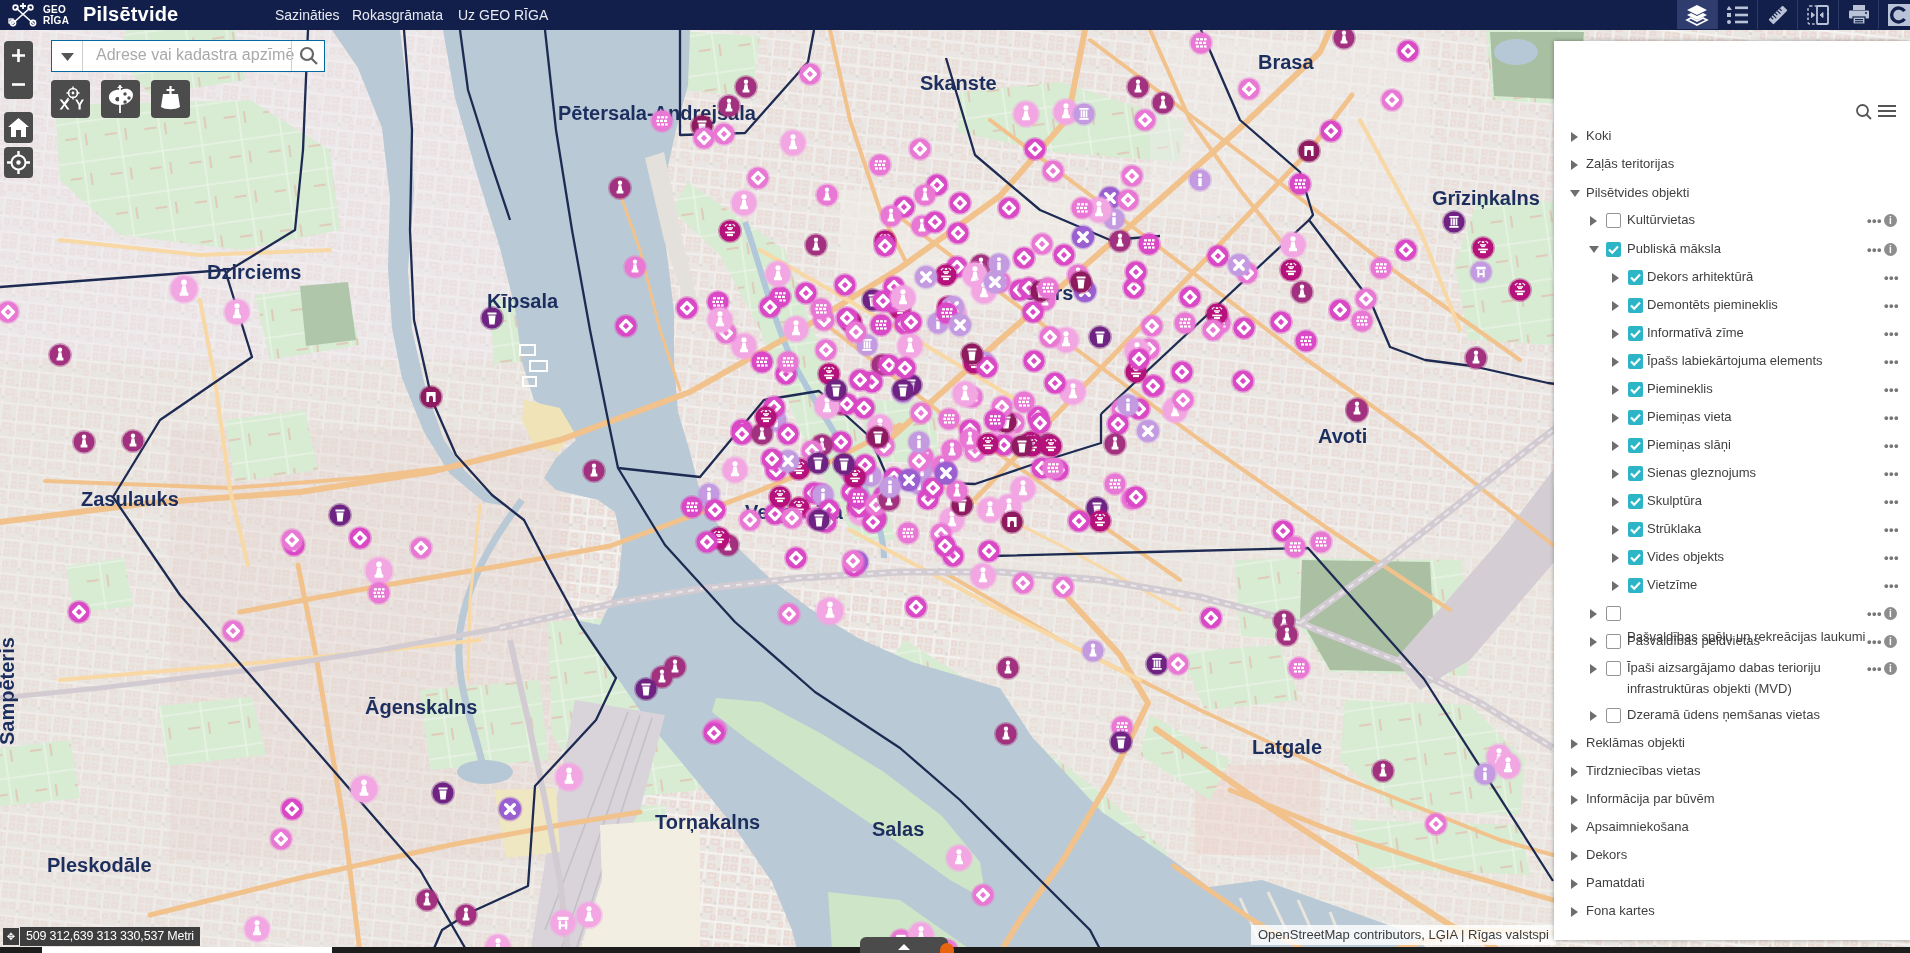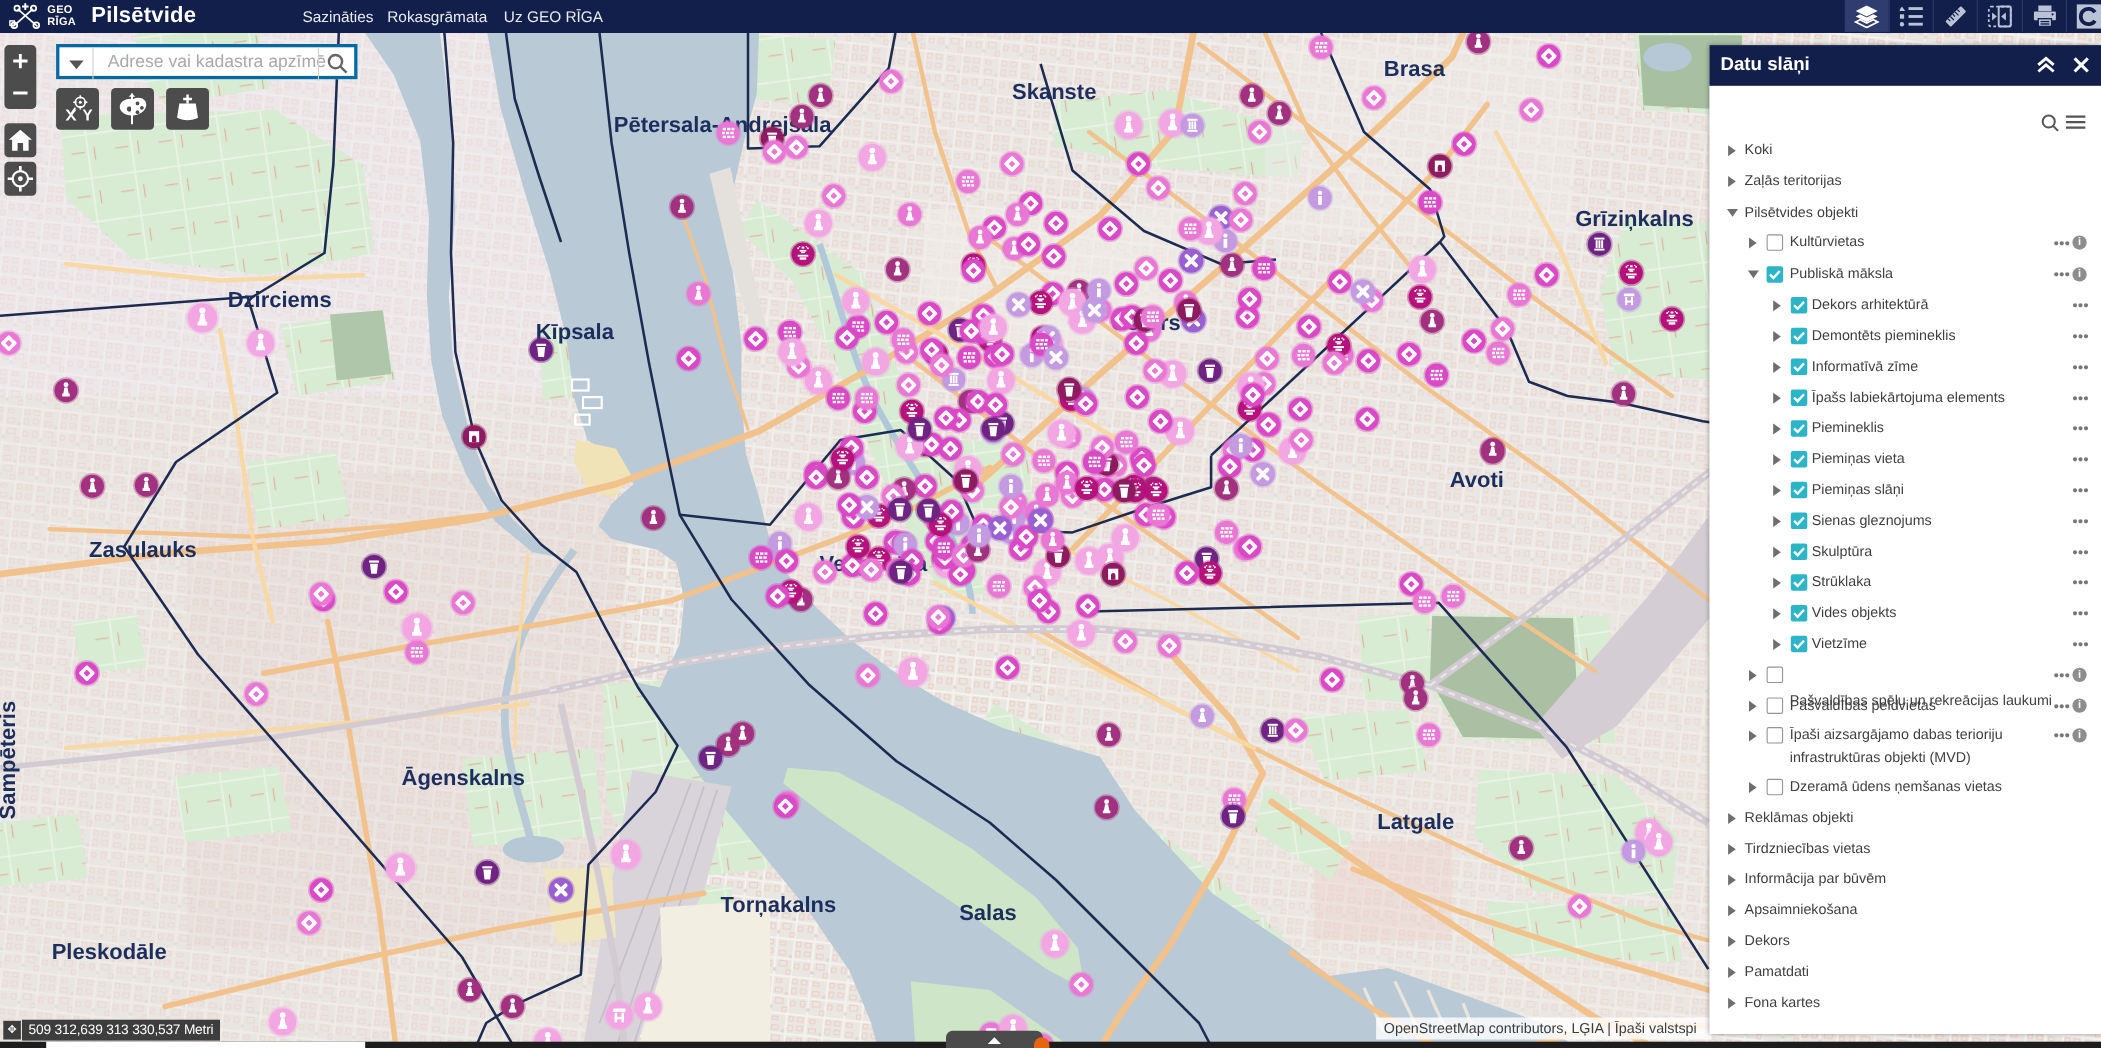--- a/index.html
+++ b/index.html
@@ -1488,21 +1488,21 @@
 </div>
 <div class="ctrl" style="left:4px;top:147px;width:29px;height:31px">
  <svg width="29" height="31" viewBox="0 0 29 31">
       <g stroke="#fff" fill="none">
         <circle cx="14.5" cy="15.5" r="7" stroke-width="2"></circle>
         <circle cx="14.5" cy="15.5" r="2.2" fill="#fff" stroke="none"></circle>
         <path d="M14.5 4 v5 M14.5 22 v5 M3 15.5 h5 M21 15.5 h5" stroke-width="2.4"></path>
       </g>
     </svg>
 </div>
-<div style="position:absolute;left:51px;top:40px;width:274px;height:32px;background:#fff;border:3px solid #0369a1;z-index:30">
+<div style="position:absolute;left:51px;top:40px;width:274px;height:32px;background:#fff;border:1px solid #0369a1;z-index:30">
  <div style="position:absolute;left:0;top:0;width:31px;height:30px;border-right:1px solid #cfcfcf">
   <svg width="31" height="30">
         <path d="M9 12 l6.5 8 6.5-8 z" fill="#555"></path>
       </svg>
  </div>
  <div style="position:absolute;left:44px;top:5px;font-size:16px;color:#a9a9a9;width:198px;overflow:hidden;white-space:nowrap">Adrese vai kadastra apzīmē</div>
  <div style="position:absolute;right:0;top:0;width:33px;height:30px;border-left:1px solid #cfcfcf">
   <svg width="33" height="30">
         <g fill="none" stroke="#666" stroke-width="2.2">
           <circle cx="15" cy="13" r="6"></circle>
@@ -1537,32 +1537,20 @@
 </div>
 <div class="ctrl" style="left:151px;top:80px;width:39px;height:38px">
  <svg width="39" height="38" viewBox="0 0 39 38">
       <g fill="#fff">
         <path d="M12 14 L27 14 L29 27 C24 30 15 30 10 27 Z"></path>
         <path d="M19.5 6 v8 M15.5 10 h8" stroke="#fff" stroke-width="2.2"></path>
       </g>
     </svg>
 </div>
 <div id="panel">
-<div id="phead">
-      <div class="t">Datu slāņi</div>
-<svg style="position:absolute;left:296px;top:9px" width="20" height="18" viewBox="0 0 20 18">
-        <g fill="none" stroke="#fff" stroke-width="2.6">
-          <path d="M3 9 L10 3 L17 9"></path>
-          <path d="M3 15 L10 9 L17 15"></path>
-        </g>
-      </svg>
-<svg style="position:absolute;left:330px;top:10px" width="16" height="16" viewBox="0 0 16 16">
-        <path d="M2 2 L14 14 M2 14 L14 2" stroke="#fff" stroke-width="2.8"></path>
-      </svg>
-</div>
 <svg style="position:absolute;left:301px;top:62px" width="18" height="18" viewBox="0 0 18 18">
       <g fill="none" stroke="#555" stroke-width="1.8">
         <circle cx="7.5" cy="7.5" r="5.5"></circle>
         <path d="M11.5 11.5 L16 16"></path>
       </g>
     </svg>
 <svg style="position:absolute;left:324px;top:63px" width="18" height="14" viewBox="0 0 18 14">
       <g stroke="#555" stroke-width="2">
         <path d="M0 2 h18 M0 7 h18 M0 12 h18"></path>
       </g>
@@ -1687,19 +1675,19 @@
 <div class="arr" style="left:17px;top:810px;border-width:5px 0 5px 7px;border-color:transparent transparent transparent #6e6e6e"></div>
 <div class="prow" style="left:32px;top:806px">Dekors</div>
 <div class="arr" style="left:17px;top:838px;border-width:5px 0 5px 7px;border-color:transparent transparent transparent #6e6e6e"></div>
 <div class="prow" style="left:32px;top:834px">Pamatdati</div>
 <div class="arr" style="left:17px;top:866px;border-width:5px 0 5px 7px;border-color:transparent transparent transparent #6e6e6e"></div>
 <div class="prow" style="left:32px;top:862px">Fona kartes</div>
 </div>
 <div id="scaletxt">1:16000</div>
 <div id="movebtn">✥</div>
 <div id="coordbar">509 312,639 313 330,537 Metri</div>
-<div id="attrib">OpenStreetMap contributors, LĢIA | Īpaši valstspi</div>
+<div id="attrib">OpenStreetMap contributors, LĢIA | Rīgas valstspi</div>
 <div id="btab"><svg width="14" height="8" viewBox="0 0 14 8" style="margin-top:3px">
       <path d="M1 7 L7 1 L13 7 Z" fill="#fff"></path>
     </svg></div>
 <div id="blackbar">
     <div style="position:absolute;left:42px;top:0;width:290px;height:6px;background:#fff"></div>
   </div>
 <div style="position:absolute;left:940px;top:943px;width:14px;height:10px;background:#e8650f;border-radius:7px 7px 0 0;z-index:62"></div>
 </body></html>

